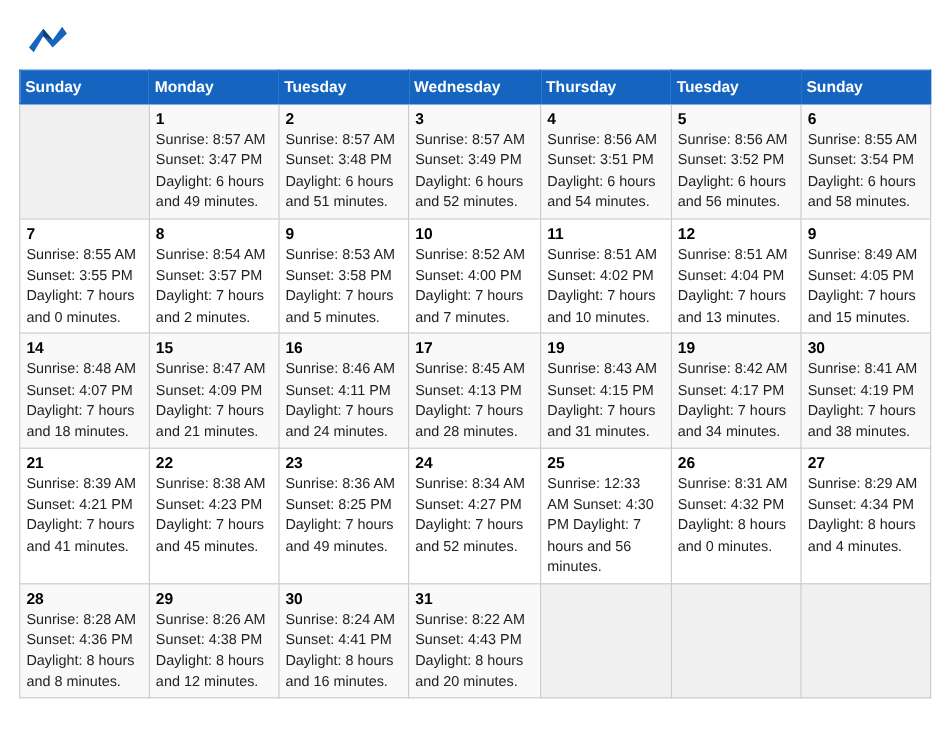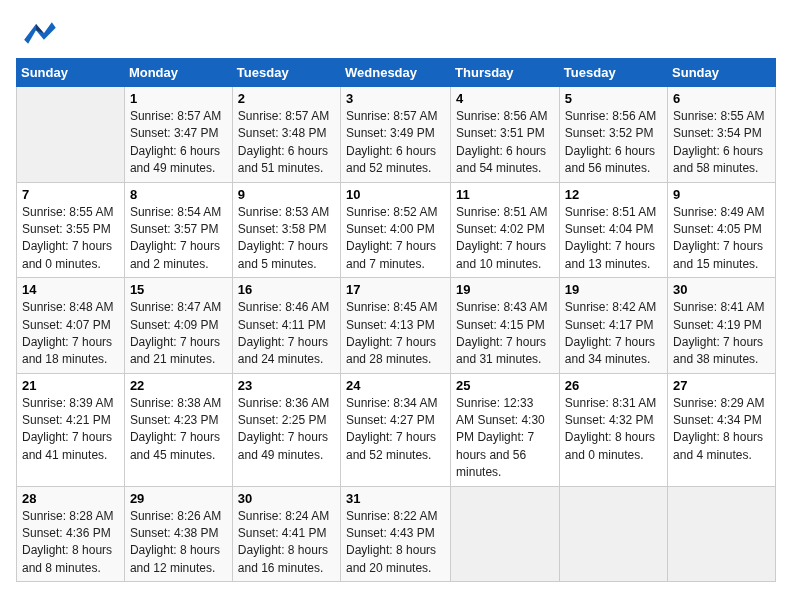--- a/index.html
+++ b/index.html
@@ -279,21 +279,21 @@
         <td>
           <span class="day-num">22</span>
           <div class="cell-content">Sunrise: 8:38 AM
 Sunset: 4:23 PM
 Daylight: 7 hours
 and 45 minutes.</div>
         </td>
         <td>
           <span class="day-num">23</span>
           <div class="cell-content">Sunrise: 8:36 AM
-Sunset: 2:25 PM
+Sunset: 8:25 PM
 Daylight: 7 hours
 and 49 minutes.</div>
         </td>
         <td>
           <span class="day-num">24</span>
           <div class="cell-content">Sunrise: 8:34 AM
 Sunset: 4:27 PM
 Daylight: 7 hours
 and 52 minutes.</div>
         </td>

